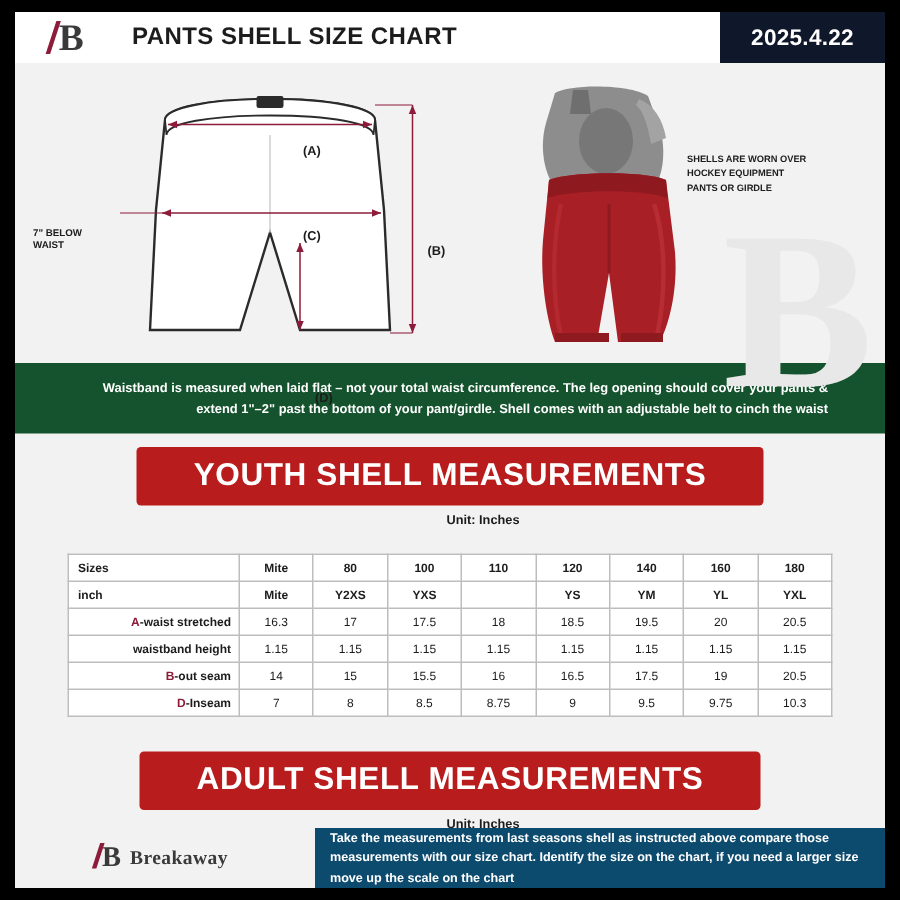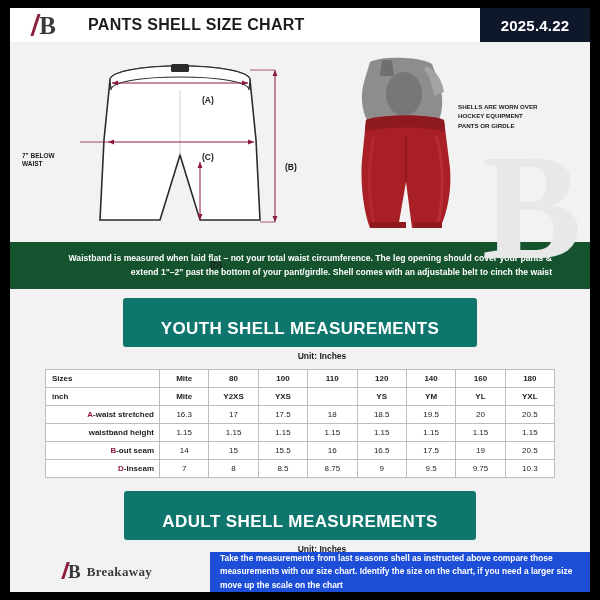--- a/index.html
+++ b/index.html
@@ -152,42 +152,42 @@
     box-sizing: border-box;
   }
 
   
   .section-title-wrap {
     display: flex;
     justify-content: center;
     padding: 9px 0 4px;
   }
   .section-title {
-    background: #0f766e;
+    background: #b91c1c;
     color: #ffffff;
-    font-size: 17px;
+    font-size: 21px;
     font-weight: bold;
     letter-spacing: 0.4px;
-    padding: 21px 38px 8px;
+    padding: 7px 38px 8px;
     border-radius: 3px;
   }
   .unit {
     text-align: center;
     font-size: 8.5px;
     font-weight: bold;
     color: #1c1c1c;
     padding-bottom: 4px;
     padding-left: 44px;
   }
 
   
   table.size {
     border-collapse: collapse;
     width: 510px;
-    margin: 4px auto;
+    margin: 14px auto;
     background: #ffffff;
     table-layout: fixed;
   }
   table.size td {
     border: 1px solid #bdbdbd;
     font-size: 8px;
     height: 15px;
     text-align: center;
     color: #1c1c1c;
   }
@@ -244,21 +244,21 @@
   }
   .footer-word {
     font-family: "Liberation Serif", serif;
     font-size: 13px;
     font-weight: bold;
     color: #3a3a3a;
     letter-spacing: 0.3px;
   }
   .footer-right {
     flex: 1;
-    background: #1d4ed8;
+    background: #0c4a6e;
     color: #ffffff;
     font-size: 8.4px;
     font-weight: bold;
     line-height: 1.55;
     display: flex;
     align-items: center;
     padding: 0 14px 0 10px;
     box-sizing: border-box;
   }
 </style>

